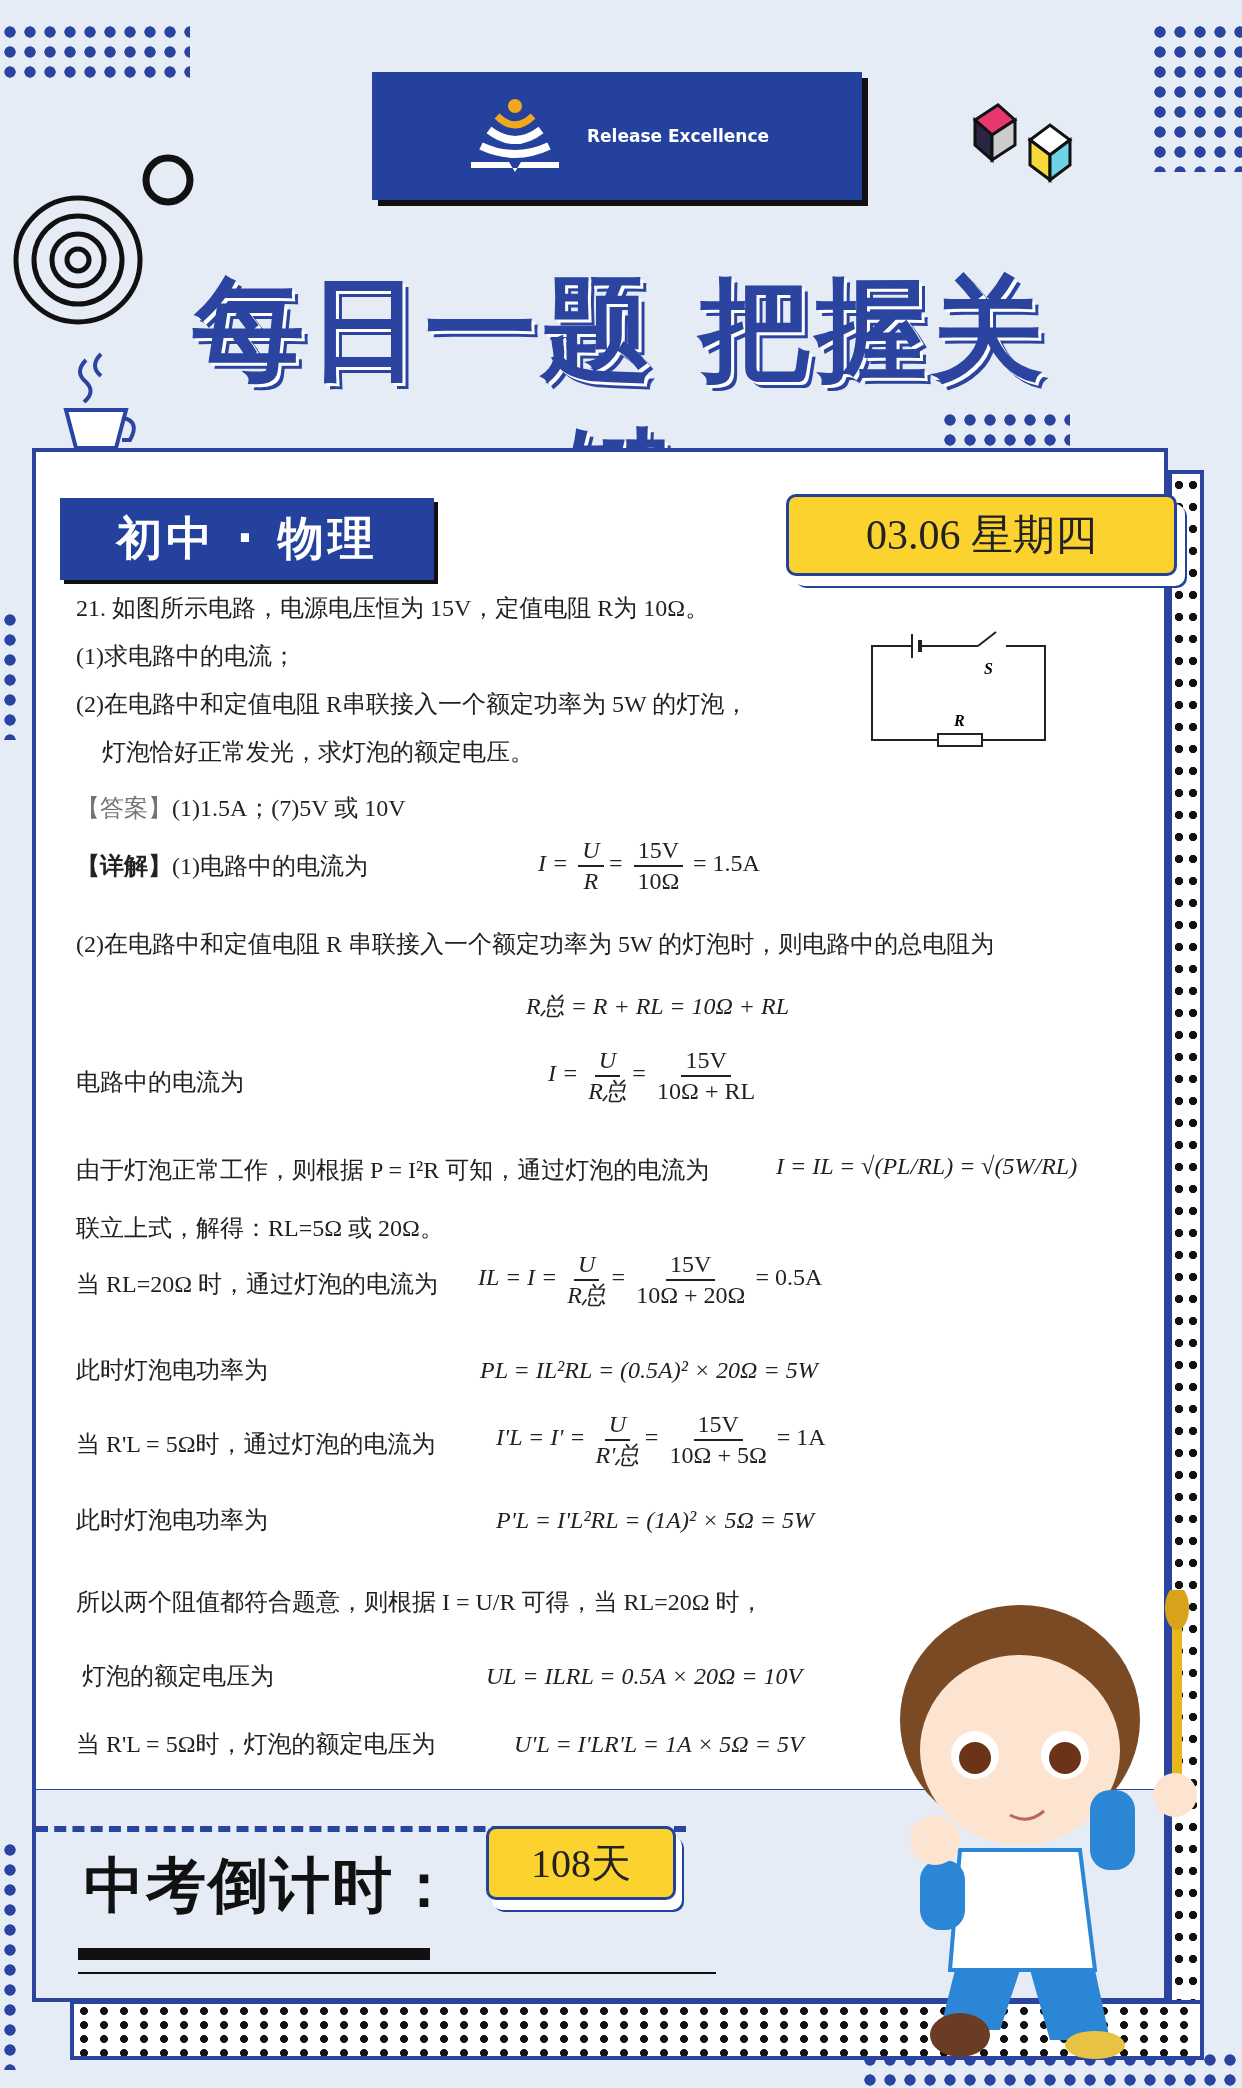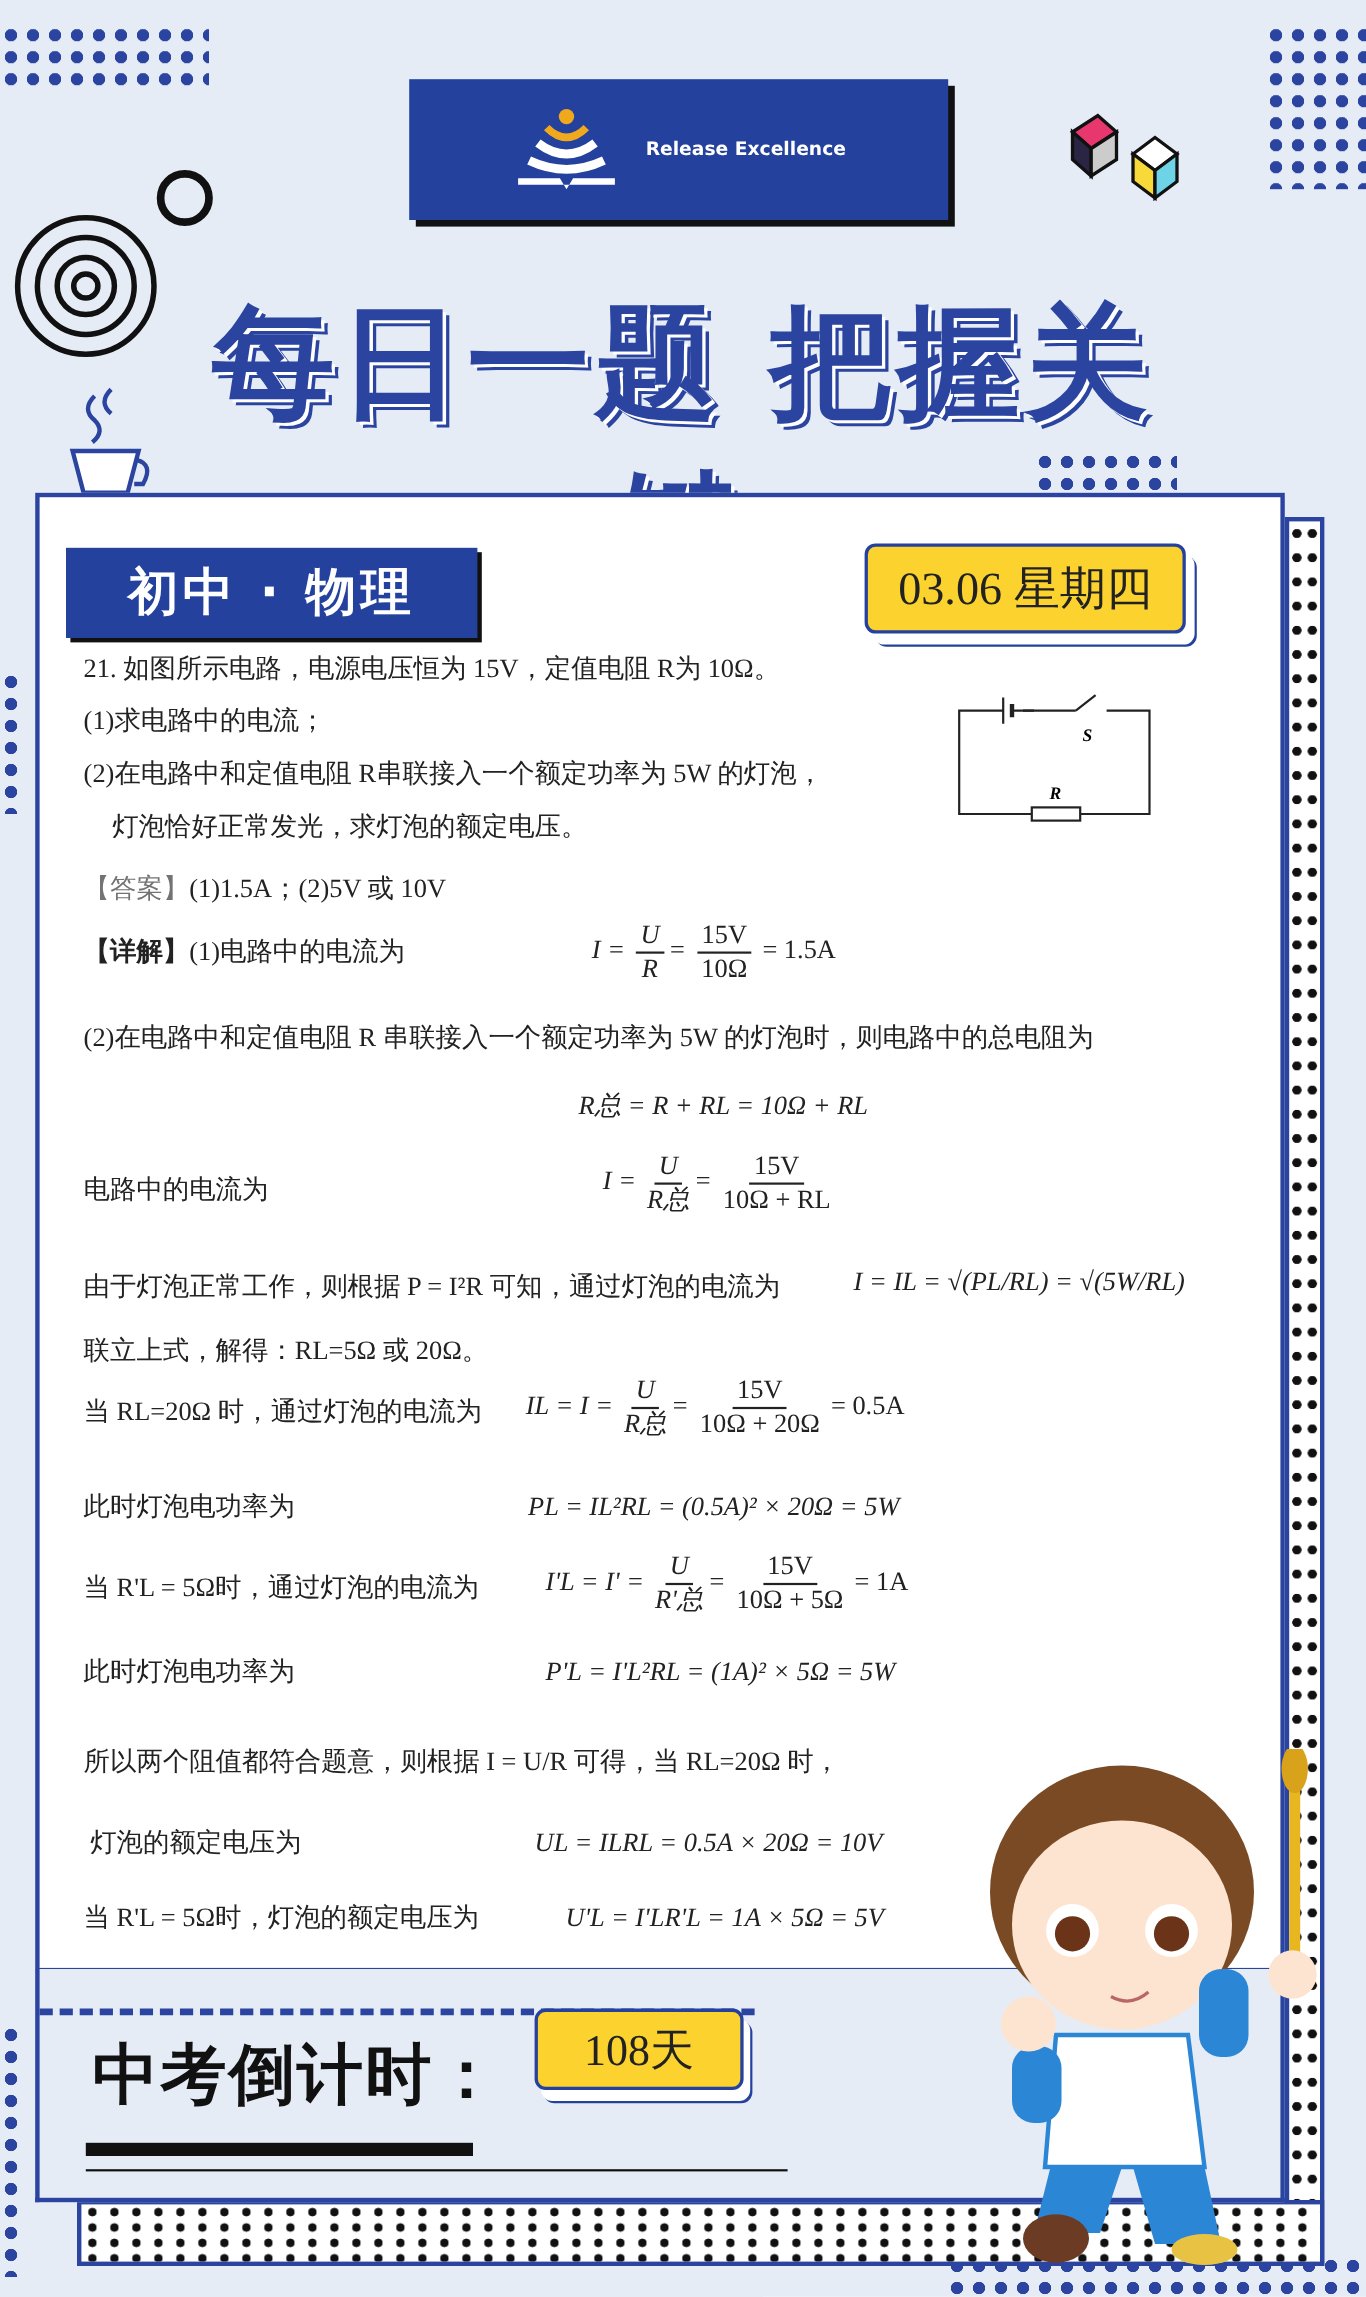--- a/index.html
+++ b/index.html
@@ -10,21 +10,21 @@
 .logo-text{color:#fff;text-align:center}
 .logo-cn{font-size:44px;font-weight:bold;letter-spacing:2px}
 .logo-en{font-size:17px;font-weight:bold}
 .title{position:absolute;left:150px;top:255px;width:940px;text-align:center;font-size:112px;font-weight:bold;color:#2a44a0;letter-spacing:4px;text-shadow:3px 3px 0 #fff,6px 6px 0 #2a44a0}
 .card{position:absolute;left:32px;top:448px;width:1136px;height:1345px;background:#fff;border:4px solid #2a44a0}
 .card-bottom{position:absolute;left:32px;top:1790px;width:1136px;height:212px;background:#e6ecf6;border:4px solid #2a44a0;border-top:none}
 .dash{position:absolute;left:36px;top:1826px;width:650px;border-top:6px dashed #2a44a0}
 .dot-frame-r{position:absolute;left:1168px;top:470px;width:36px;height:1590px;background:#fff;border:4px solid #2a44a0;background-image:radial-gradient(circle,#111 30%,transparent 34%);background-size:14px 22px}
 .dot-frame-b{position:absolute;left:70px;top:2000px;width:1134px;height:60px;background:#fff;border:4px solid #2a44a0;background-image:radial-gradient(circle,#111 30%,transparent 34%);background-size:20px 14px}
 .subj{position:absolute;left:60px;top:498px;width:374px;height:82px;background:#24429d;box-shadow:4px 4px 0 #111;color:#fff;font-size:46px;font-weight:bold;display:flex;align-items:center;justify-content:center;letter-spacing:4px}
-.date{position:absolute;left:786px;top:494px;width:292px;height:82px;background:#fbd22e;border:3px solid #24429d;border-radius:10px;box-shadow:8px 10px 0 #fff,10px 12px 0 #24429d;font-family:"Liberation Serif",serif;font-size:42px;display:flex;align-items:center;justify-content:center}
+.date{position:absolute;left:786px;top:494px;width:391px;height:82px;background:#fbd22e;border:3px solid #24429d;border-radius:10px;box-shadow:8px 10px 0 #fff,10px 12px 0 #24429d;font-family:"Liberation Serif",serif;font-size:42px;display:flex;align-items:center;justify-content:center}
 .content{position:absolute;left:76px;top:590px;width:1000px;font-size:24px;line-height:1.2;font-family:"Liberation Serif","DejaVu Serif",serif}
 .ln{position:absolute;left:0;white-space:nowrap}
 .fx{position:absolute;white-space:nowrap;font-style:italic}
 .frac{display:inline-flex;flex-direction:column;align-items:center;vertical-align:middle;margin:0 4px}
 .frac .n{border-bottom:2px solid #222;padding:0 4px}
 .blue{color:#737373}
 .count-label{position:absolute;left:84px;top:1846px;font-size:60px;font-weight:bold;color:#111;letter-spacing:2px}
 .count-box{position:absolute;left:486px;top:1826px;width:190px;height:74px;background:#fbd22e;border:3px solid #24429d;border-radius:10px;box-shadow:6px 10px 0 #fff,8px 12px 0 #24429d;font-family:"Liberation Serif",serif;font-size:40px;display:flex;align-items:center;justify-content:center}
 .bar1{position:absolute;left:78px;top:1948px;width:352px;height:12px;background:#111}
 .bar2{position:absolute;left:78px;top:1972px;width:638px;height:2px;background:#111}
@@ -98,21 +98,21 @@
     <line x1="52" y1="8" x2="52" y2="32" stroke="#222" stroke-width="2"></line>
     <line x1="60" y1="14" x2="60" y2="26" stroke="#222" stroke-width="4"></line>
     <line x1="60" y1="20" x2="118" y2="20" stroke="#222" stroke-width="2"></line>
     <line x1="118" y1="20" x2="136" y2="6" stroke="#222" stroke-width="2"></line>
     <polyline points="146,20 185,20 185,114 122,114" stroke="#222" stroke-width="2" fill="none"></polyline>
     <rect x="78" y="108" width="44" height="12" fill="#fff" stroke="#222" stroke-width="2"></rect>
     <text x="124" y="48" font-size="16" font-weight="bold" font-style="italic">S</text>
     <text x="94" y="100" font-size="16" font-weight="bold" font-style="italic">R</text>
   </svg>
 
-  <div class="ln" style="top:204px"><span class="blue">【答案】</span><span>(1)1.5A；(2)5V 或 10V</span></div>
+  <div class="ln" style="top:204px"><span class="blue">【答案】</span><span>(1)1.5A；(7)5V 或 10V</span></div>
 
   <div class="ln" style="top:262px"><span style="font-weight:bold">【详解】</span><span>(1)电路中的电流为</span></div>
   <div class="fx" style="left:462px;top:246px">
     <span>I =</span>
     <span class="frac">
         <span class="n">U</span>
         <span>R</span>
       </span>=
     <span class="frac" style="font-style:normal">
         <span class="n">15V</span>

